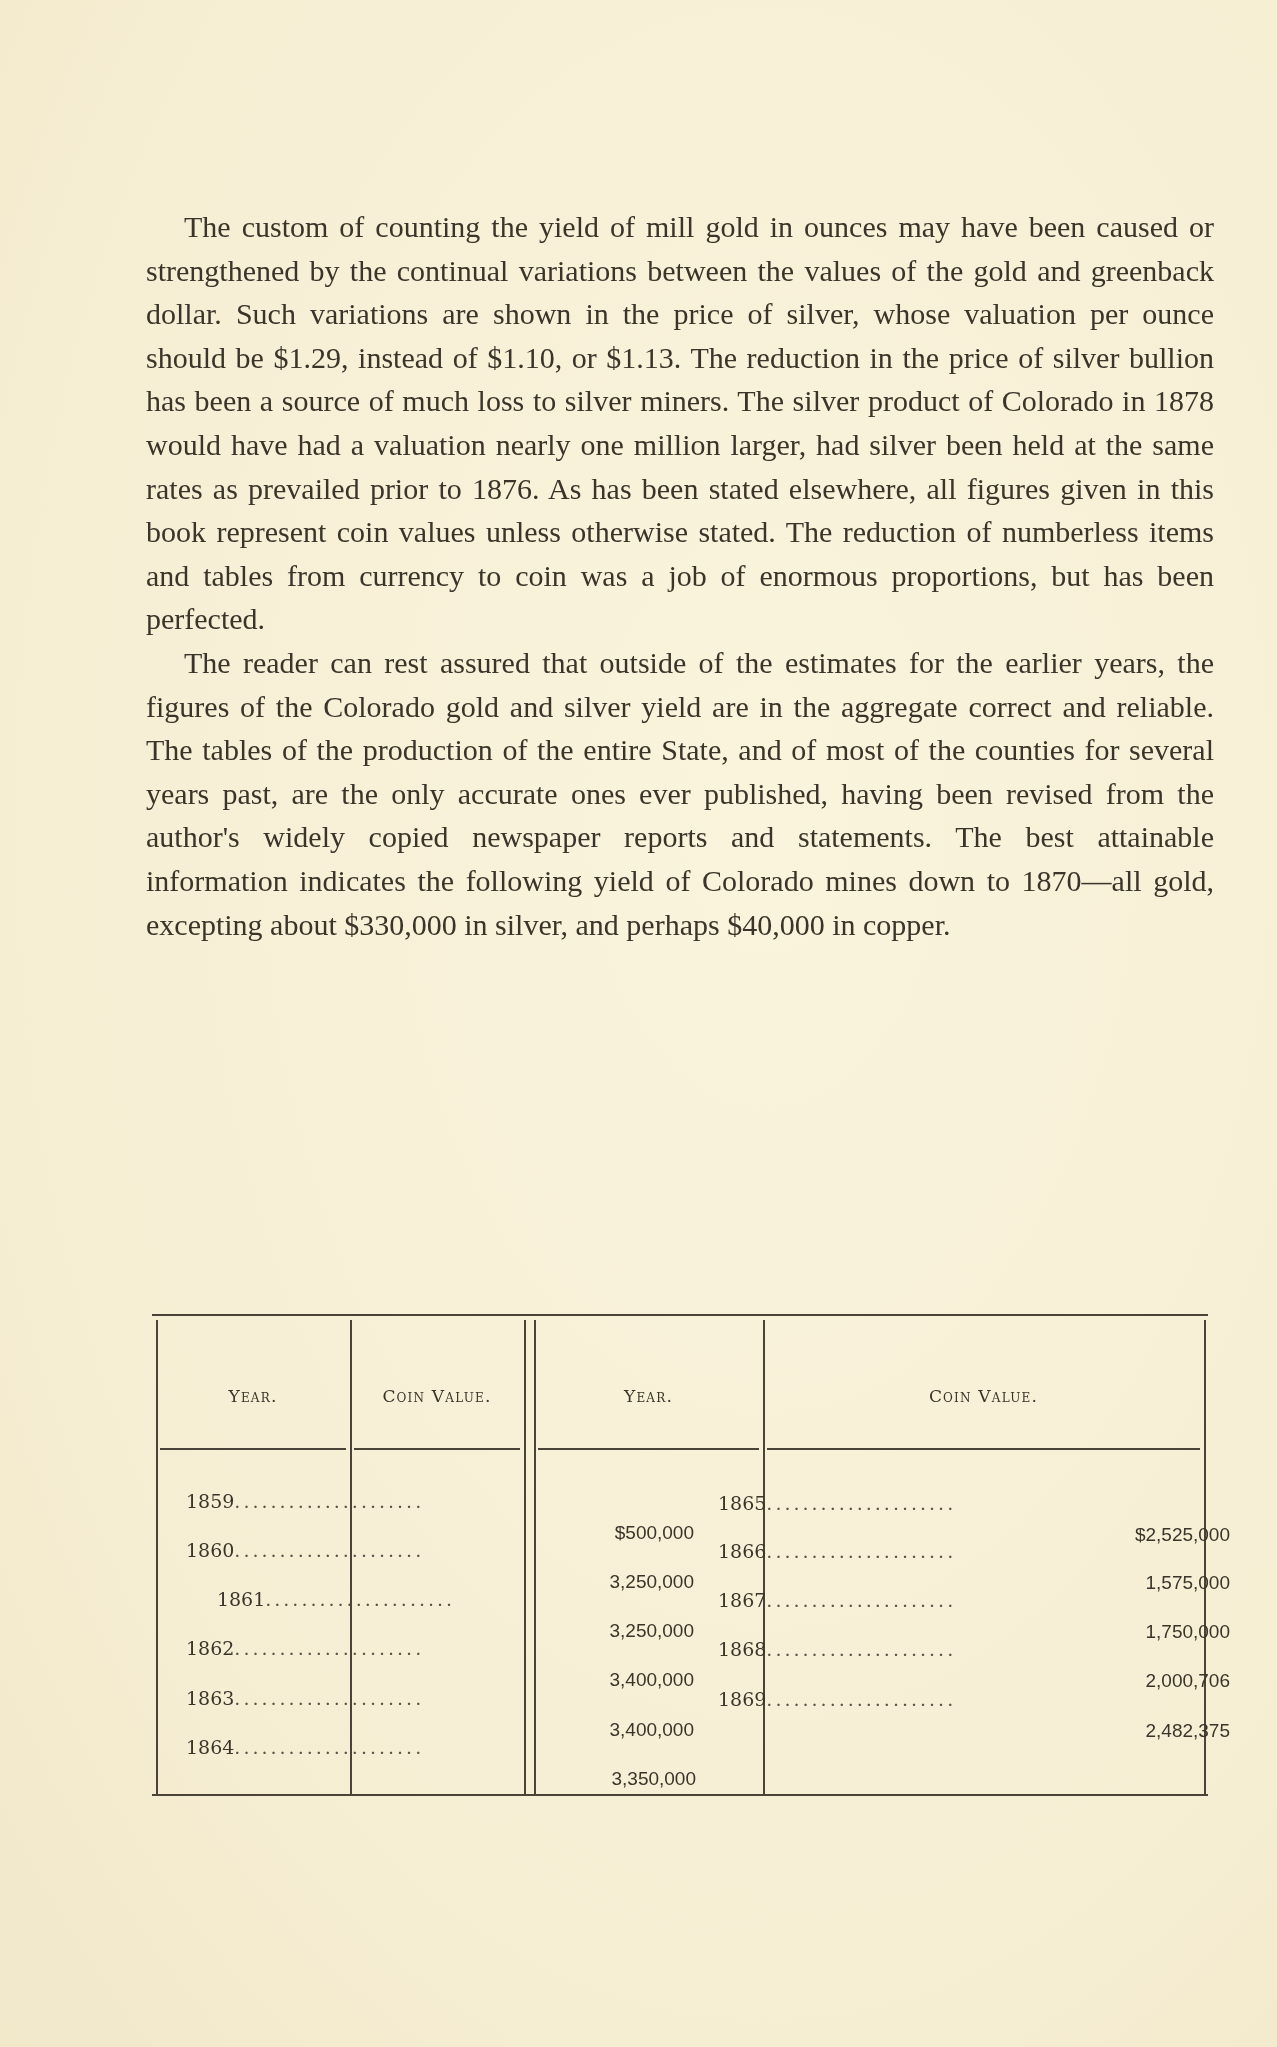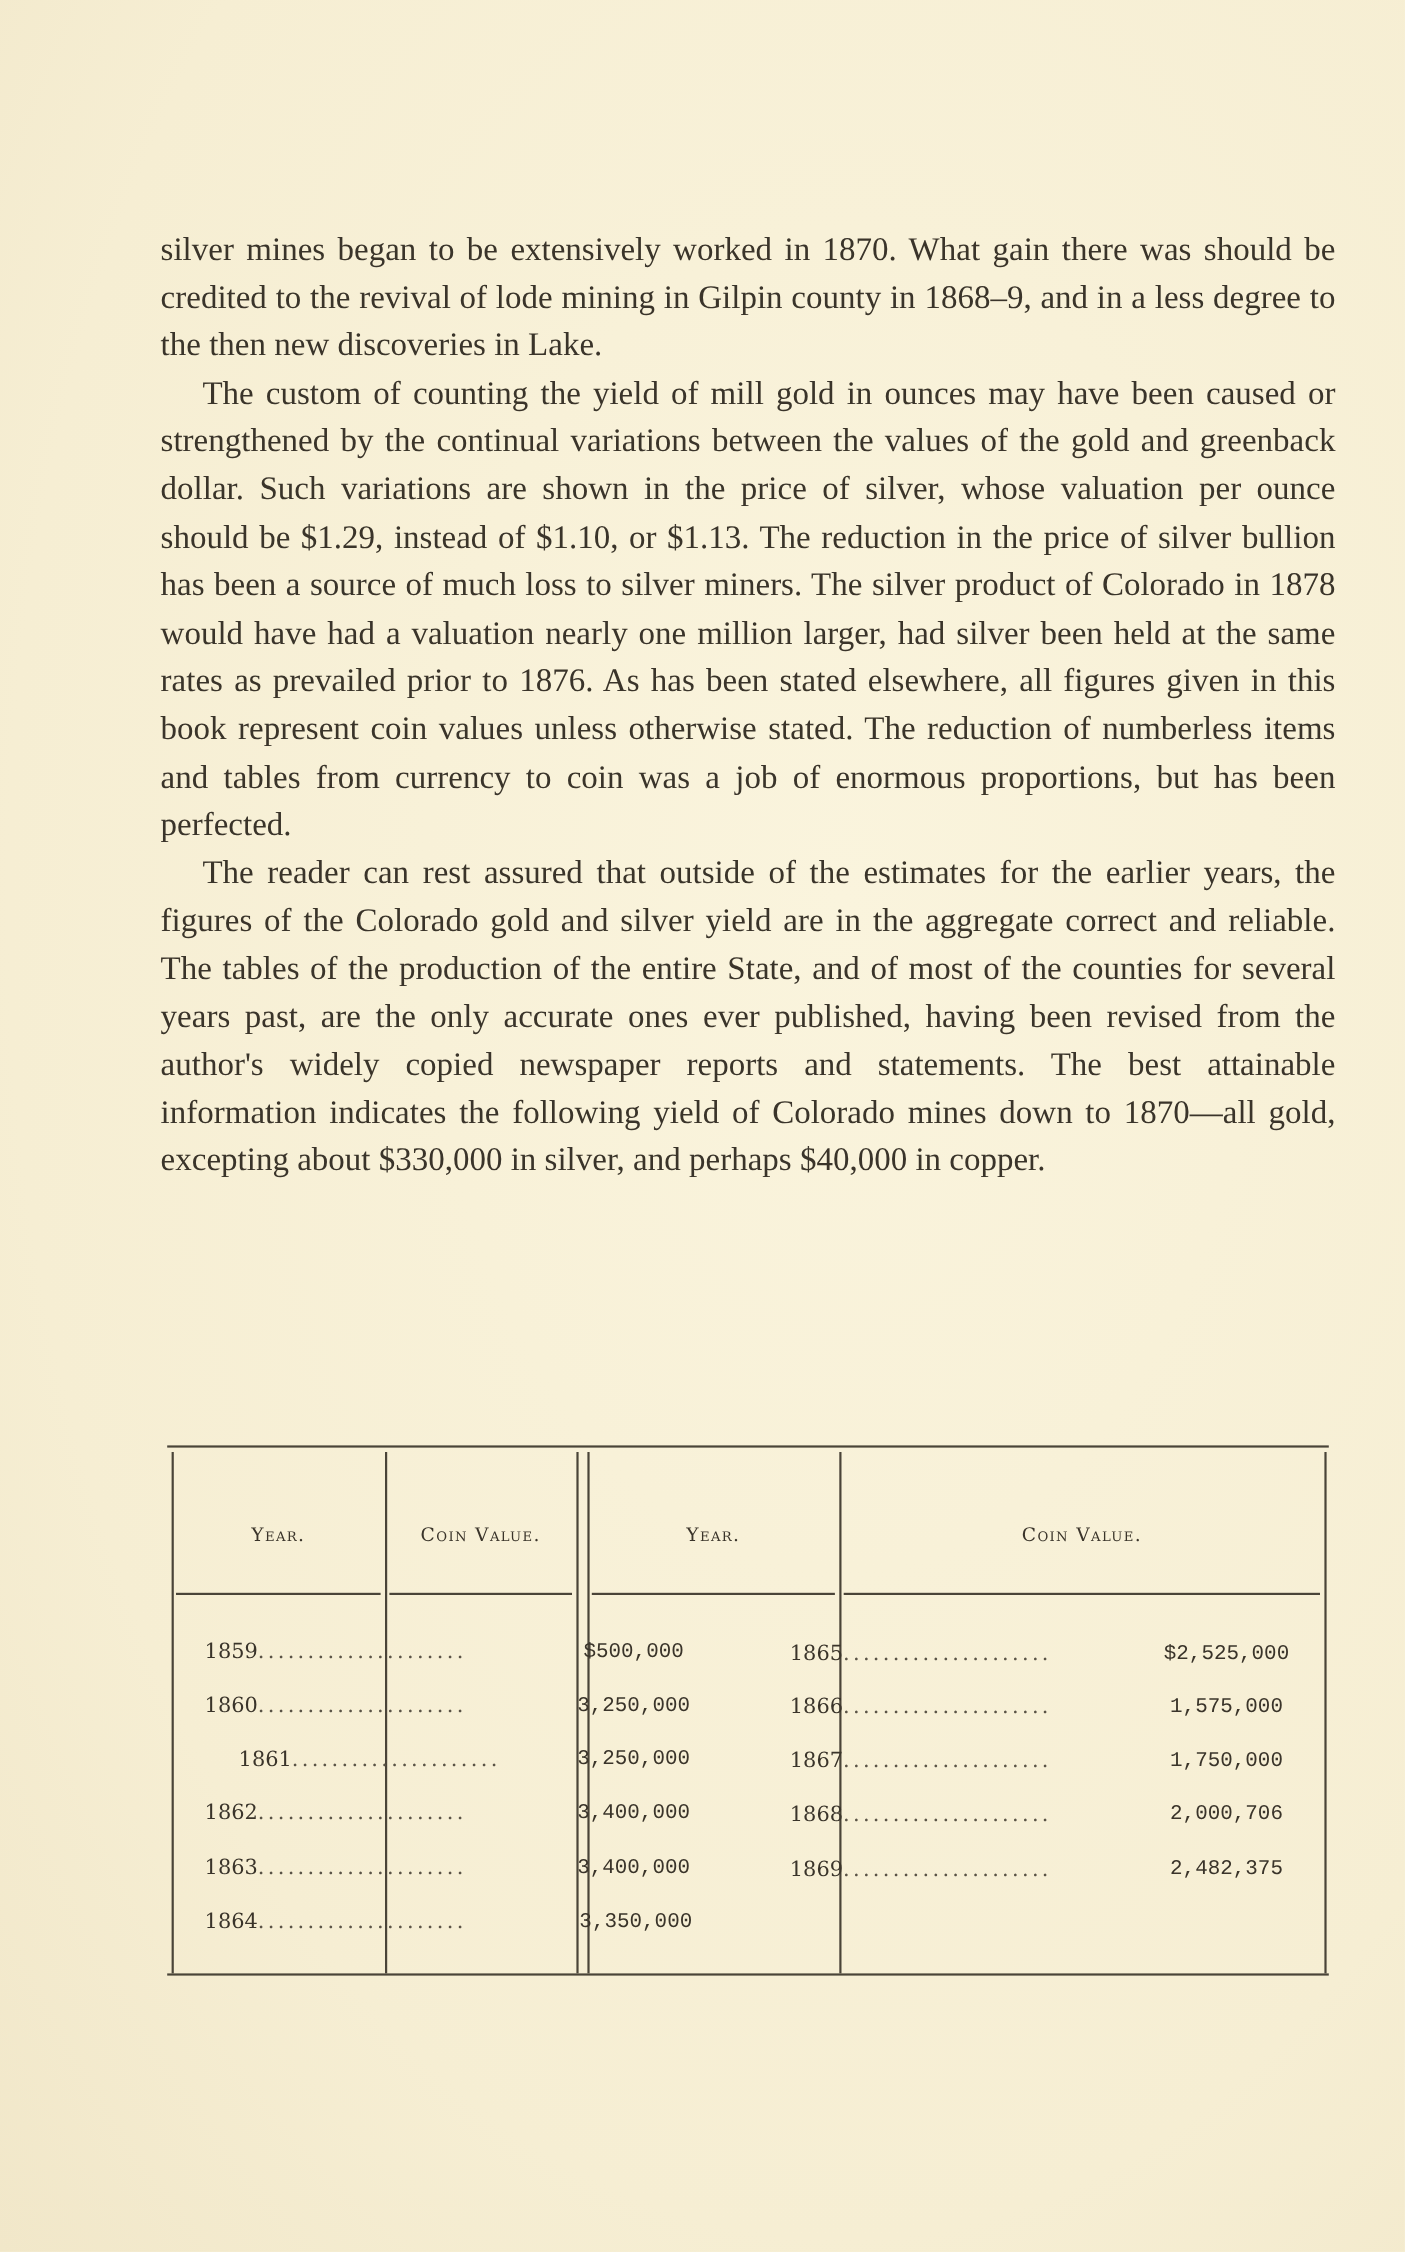--- a/index.html
+++ b/index.html
@@ -21,32 +21,31 @@
   .para.indent { text-indent:38px; }
   .p1 { top:205px; }
   .table-wrap { position:absolute; left:152px; top:1314px; width:1056px; height:484px; }
   .rule-top { position:absolute; left:0; top:0; width:1056px; height:2px; background:#4a4438;}
   .rule-bottom { position:absolute; left:0; top:480px; width:1056px; height:2px; background:#4a4438;}
   .vline { position:absolute; width:1.5px; background:#4a4438; }
   .hline { position:absolute; height:2px; background:#4a4438; }
   .th { position:absolute; font-family:"DejaVu Serif", serif; font-size:17px; letter-spacing:1.2px; text-align:center; color:#3a342a; font-variant:small-caps;}
   .cell-year { position:absolute; font-family:"DejaVu Serif", serif; font-size:19px; color:#3a342a; white-space:nowrap; overflow:hidden; }
   .cell-year .leader { letter-spacing:3px; color:#5a5346; }
-  .cell-val { position:absolute; font-family:Liberation Mono, monospace; font-size:19px; color:#3a342a; text-align:center; }
+  .cell-val { position:absolute; font-family:Liberation Sans, sans-serif; font-size:19px; color:#3a342a; text-align:right;margin-top:32px; }
   .p-after { position:absolute; left:146px; top:1818px; width:1068px; font-family:"Liberation Serif", serif;
     font-size:30px; line-height:43.6px; text-align:justify; color:#3a342a; }
 </style>
 </head>
 <body>
 
 <div class="page">
 
 
   <div class="body-text p1">
-    <p class="para">silver mines began to be extensively worked in 1870. What gain there was should be credited to the revival of lode mining in Gilpin county in 1868–9, and in a less degree to the then new discoveries in Lake.</p>
     <p class="para indent">The custom of counting the yield of mill gold in ounces may have been caused or strengthened by the continual variations between the values of the gold and greenback dollar. Such variations are shown in the price of silver, whose valuation per ounce should be $1.29, instead of $1.10, or $1.13. The reduction in the price of silver bullion has been a source of much loss to silver miners. The silver product of Colorado in 1878 would have had a valuation nearly one million larger, had silver been held at the same rates as prevailed prior to 1876. As has been stated elsewhere, all figures given in this book represent coin values unless otherwise stated. The reduction of numberless items and tables from currency to coin was a job of enormous proportions, but has been perfected.</p>
     <p class="para indent">The reader can rest assured that outside of the estimates for the earlier years, the figures of the Colorado gold and silver yield are in the aggregate correct and reliable. The tables of the production of the entire State, and of most of the counties for several years past, are the only accurate ones ever published, having been revised from the author's widely copied newspaper reports and statements. The best attainable information indicates the following yield of Colorado mines down to 1870—all gold, excepting about $330,000 in silver, and perhaps $40,000 in copper.</p>
   </div>
 
   <div class="table-wrap">
     <div class="rule-top"></div>
     <div class="rule-bottom"></div>
 
     <div class="vline" style="left:4px; top:6px; height:474px;"></div>
     <div class="vline" style="left:198px; top:6px; height:474px;"></div>

